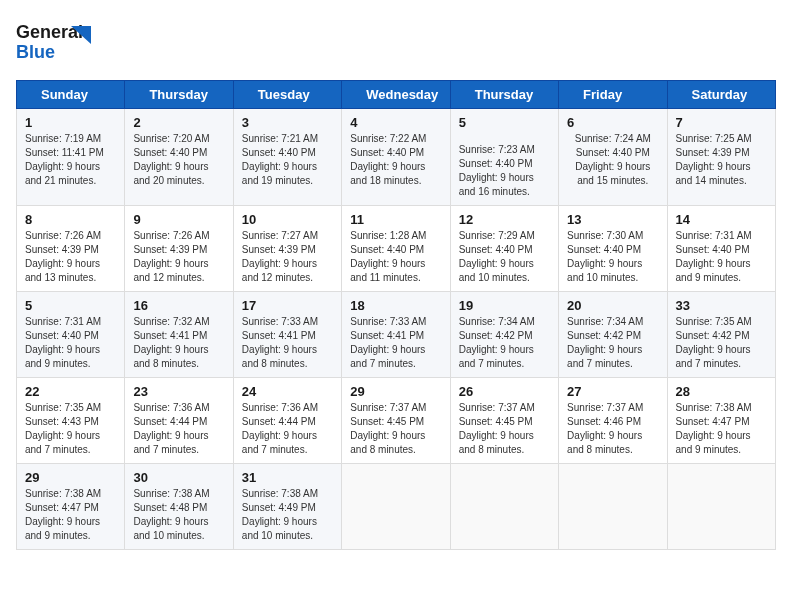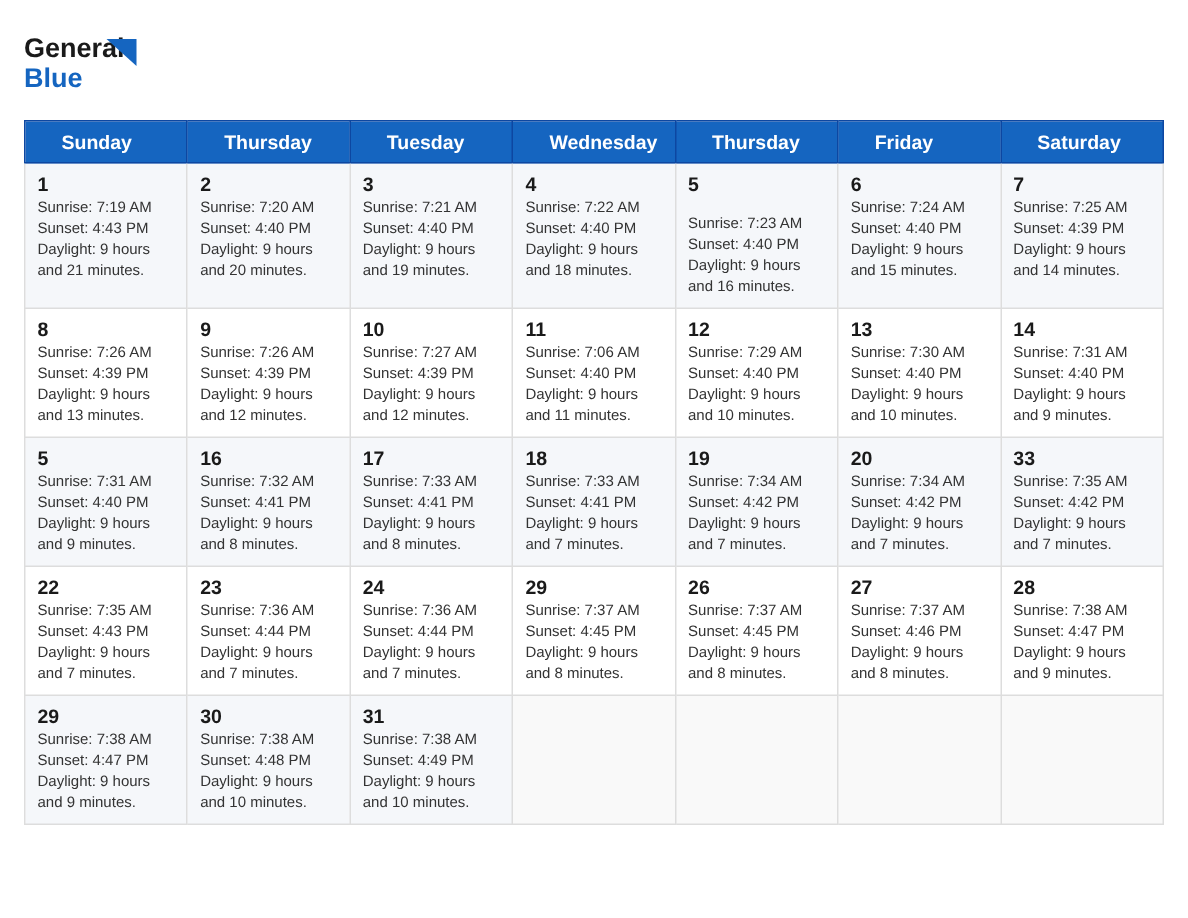--- a/index.html
+++ b/index.html
@@ -107,21 +107,21 @@
         <th>Thursday</th>
         <th>Friday</th>
         <th>Saturday</th>
       </tr>
   </thead>
   <tbody id="calendar-body">
   <tr>
         <td>
           <span class="day-number">1</span>
           <div class="cell-text" style="white-space: pre-line;">Sunrise: 7:19 AM
-Sunset: 4:43 PM
+Sunset: 11:41 PM
 Daylight: 9 hours
 and 21 minutes.</div>
         </td>
         <td>
           <span class="day-number">2</span>
           <div class="cell-text" style="white-space: pre-line;">Sunrise: 7:20 AM
 Sunset: 4:40 PM
 Daylight: 9 hours
 and 20 minutes.</div>
         </td>
@@ -141,21 +141,21 @@
         </td>
         <td>
           <span class="day-number">5</span>
           <div class="cell-text" style="white-space: pre-line; margin-top: 13px;">Sunrise: 7:23 AM
 Sunset: 4:40 PM
 Daylight: 9 hours
 and 16 minutes.</div>
         </td>
         <td>
           <span class="day-number">6</span>
-          <div class="cell-text" style="white-space: pre-line;">Sunrise: 7:24 AM
+          <div class="cell-text" style="white-space: pre-line; text-align: center;">Sunrise: 7:24 AM
 Sunset: 4:40 PM
 Daylight: 9 hours
 and 15 minutes.</div>
         </td>
         <td>
           <span class="day-number">7</span>
           <div class="cell-text" style="white-space: pre-line;">Sunrise: 7:25 AM
 Sunset: 4:39 PM
 Daylight: 9 hours
 and 14 minutes.</div>
@@ -178,21 +178,21 @@
         </td>
         <td>
           <span class="day-number">10</span>
           <div class="cell-text" style="white-space: pre-line;">Sunrise: 7:27 AM
 Sunset: 4:39 PM
 Daylight: 9 hours
 and 12 minutes.</div>
         </td>
         <td>
           <span class="day-number">11</span>
-          <div class="cell-text" style="white-space: pre-line;">Sunrise: 7:06 AM
+          <div class="cell-text" style="white-space: pre-line;">Sunrise: 1:28 AM
 Sunset: 4:40 PM
 Daylight: 9 hours
 and 11 minutes.</div>
         </td>
         <td>
           <span class="day-number">12</span>
           <div class="cell-text" style="white-space: pre-line;">Sunrise: 7:29 AM
 Sunset: 4:40 PM
 Daylight: 9 hours
 and 10 minutes.</div>

